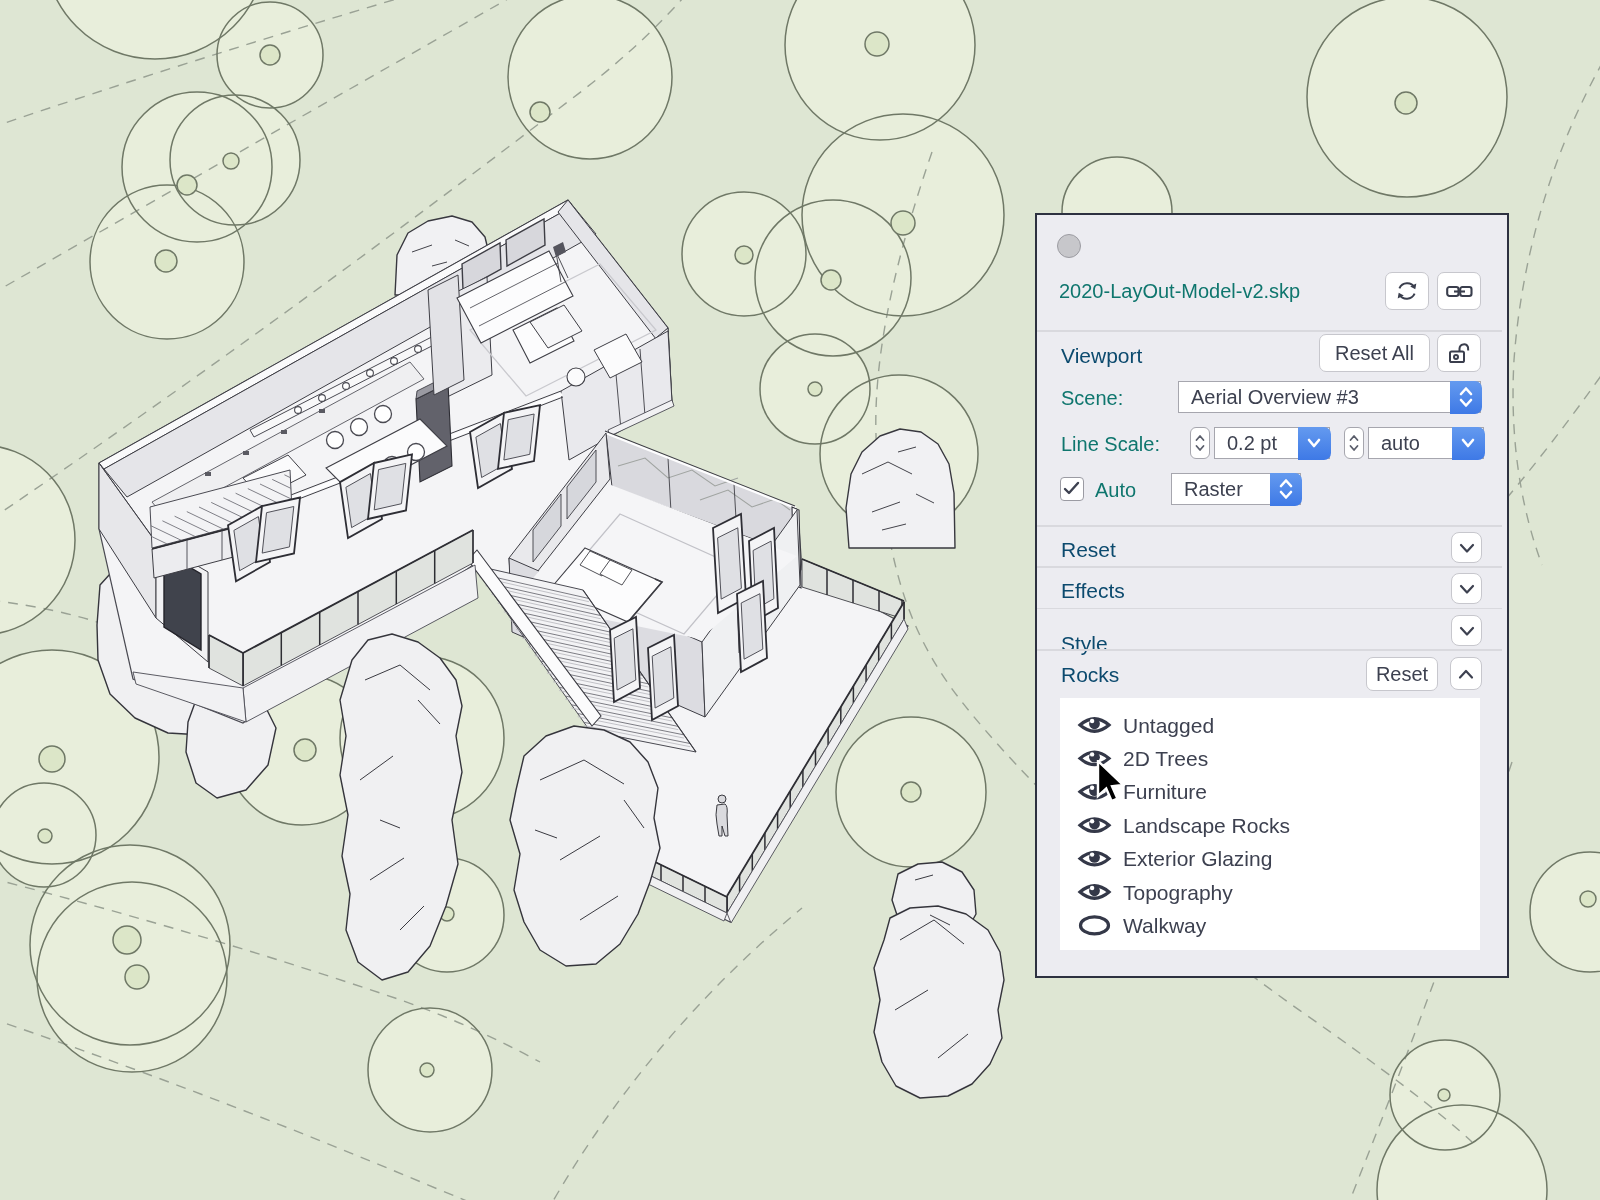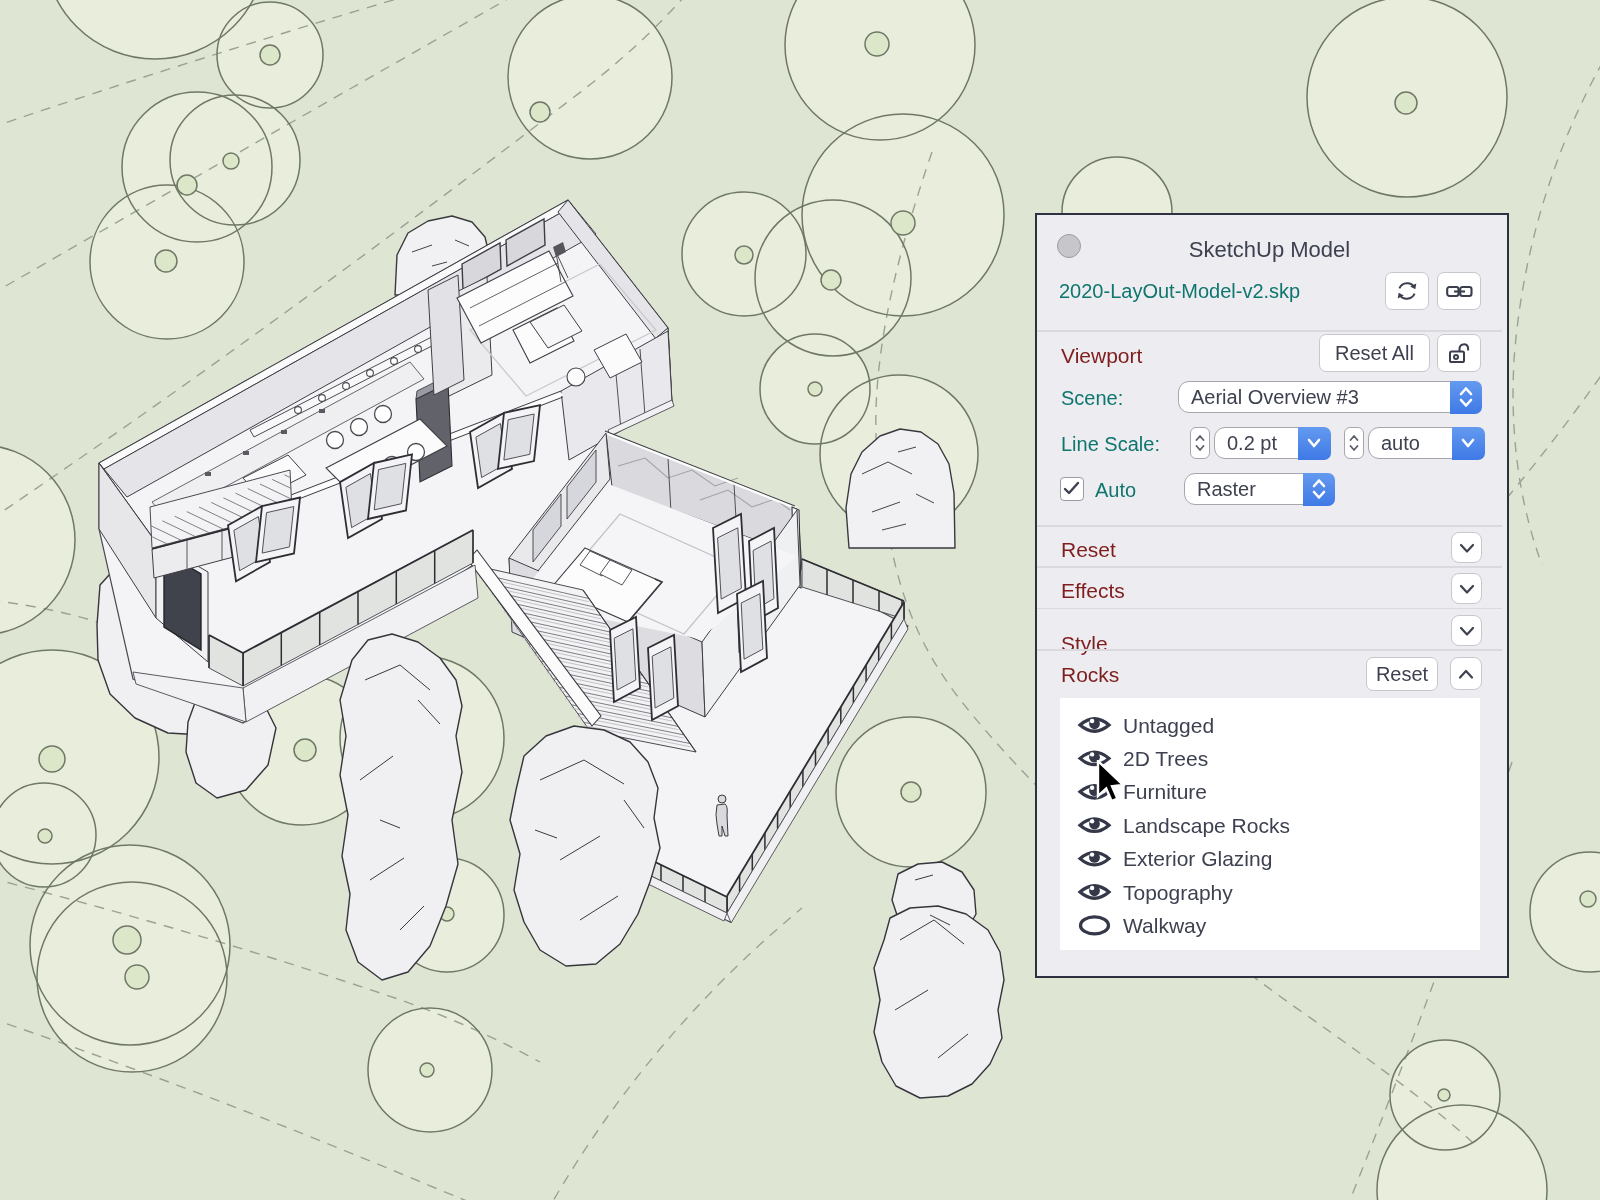--- a/index.html
+++ b/index.html
@@ -2,23 +2,23 @@
 <html><head>
 <meta charset="utf-8">
 <style>
   html,body{margin:0;padding:0;}
   #stage{position:relative;width:1600px;height:1200px;overflow:hidden;background:#dee6d3;font-family:"Liberation Sans",sans-serif;}
   #scene{position:absolute;left:0;top:0;}
   .panel{position:absolute;left:1035px;top:213px;width:470px;height:761px;background:#ececf1;border:2.5px solid #2d3140;}
   .abs{position:absolute;}
   .btn{position:absolute;background:#fff;border:1.5px solid #c7c7cd;border-radius:7px;display:flex;align-items:center;justify-content:center;color:#3d4150;box-sizing:border-box;}
   .sep{position:absolute;left:0;width:465px;height:1.5px;background:#d9d9de;}
-  .gtxt{position:absolute;color:#7f1d1d;font-size:21px;}
+  .gtxt{position:absolute;color:#0c4a6e;font-size:21px;}
   .dtxt{position:absolute;color:#0f766e;font-size:20px;}
-  .dd{position:absolute;background:#fff;border:1.5px solid #a6a6ae;border-radius:11px;box-sizing:border-box;}
+  .dd{position:absolute;background:#fff;border:1.5px solid #a6a6ae;border-radius:0;box-sizing:border-box;}
   .ddlbl{position:absolute;left:12px;top:0;height:100%;display:flex;align-items:center;color:#3d4150;font-size:20px;white-space:nowrap;}
   .blue{position:absolute;right:-1.5px;top:-1.5px;height:calc(100% + 3px);background:linear-gradient(#649aef,#3e79e6);border-radius:0 7px 7px 0;display:flex;align-items:center;justify-content:center;}
   .stepper{position:absolute;background:#fff;border:1.5px solid #a6a6ae;border-radius:6px;box-sizing:border-box;display:flex;align-items:center;justify-content:center;}
 </style>
 </head>
 <body>
 <div id="stage">
 <svg id="scene" width="1600" height="1200" viewBox="0 0 1600 1200">
 <g fill="#e8eedb">
 <circle cx="155" cy="-52" r="111"></circle>
@@ -275,21 +275,20 @@
 <g stroke="#3a3a41" stroke-width="1" fill="none">
 <path d="M 365,680 L 400,665 L 430,690 M 360,780 L 393,756 M 370,880 L 404,858 M 418,700 L 440,724 M 400,930 L 424,906 M 380,820 l 20,8"></path>
 <path d="M 540,780 L 584,760 L 624,784 M 560,860 L 600,836 M 580,920 L 618,896 M 624,800 L 644,828 M 535,830 l 22,8"></path>
 <path d="M 900,940 L 934,920 L 964,944 M 895,1010 L 928,990 M 938,1058 L 968,1034 M 915,880 l 18,-5 M 930,915 l 20,10"></path>
 </g>
 </svg>
 
 <div class="panel">
 
   <div class="abs" style="left:20px;top:19px;width:24px;height:24px;border-radius:50%;background:#c7c7cb;border:1.5px solid #9c9ca2;box-sizing:border-box;"></div>
-  <div class="abs" style="left:0;top:22px;width:465px;text-align:center;color:#3d4150;font-size:22px;">SketchUp Model</div>
 
   <div class="dtxt" style="left:22px;top:65px;">2020-LayOut-Model-v2.skp</div>
   <div class="btn" style="left:348px;top:57px;width:44px;height:38px;">
     <svg width="26" height="26" viewBox="0 0 26 26" fill="none" stroke="#3a3e4d" stroke-width="2">
       <path d="M 5.4 10.3 A 8.6 8.6 0 0 1 20.7 9.5"></path>
       <path d="M 20.6 15.7 A 8.6 8.6 0 0 1 5.3 16.5"></path>
       <path d="M 22.3 5.6 L 21.3 11.3 L 16.2 8.5 Z" fill="#3a3e4d" stroke="none"></path>
       <path d="M 3.7 20.4 L 4.7 14.7 L 9.8 17.5 Z" fill="#3a3e4d" stroke="none"></path>
     </svg>
   </div>
@@ -352,21 +351,21 @@
       </svg>
     </div>
   </div>
 
   <div class="abs" style="left:23px;top:262px;width:24px;height:24px;background:#fff;border:1.5px solid #9b9ba3;border-radius:4px;box-sizing:border-box;">
     <svg width="17" height="15" viewBox="0 0 17 15" fill="none" stroke="#3d4150" stroke-width="2.4" stroke-linecap="round" stroke-linejoin="round" style="position:absolute;left:2px;top:3px;">
       <path d="M2 8 L6 12 L15 2"></path>
     </svg>
   </div>
   <div class="dtxt" style="left:58px;top:264px;">Auto</div>
-  <div class="dd" style="left:147px;top:258px;width:150px;height:32px;">
+  <div class="dd" style="left:134px;top:258px;width:130px;height:32px;">
     <div class="ddlbl">Raster</div>
     <div class="blue" style="width:32px;">
       <svg width="18" height="24" viewBox="0 0 18 24" fill="none" stroke="#fff" stroke-width="2.6" stroke-linecap="round" stroke-linejoin="round">
         <path d="M4 9 L9 3.5 L14 9"></path>
             <path d="M4 15 L9 20.5 L14 15"></path>
       </svg>
     </div>
   </div>
 
   <div class="sep" style="top:310px;"></div>

